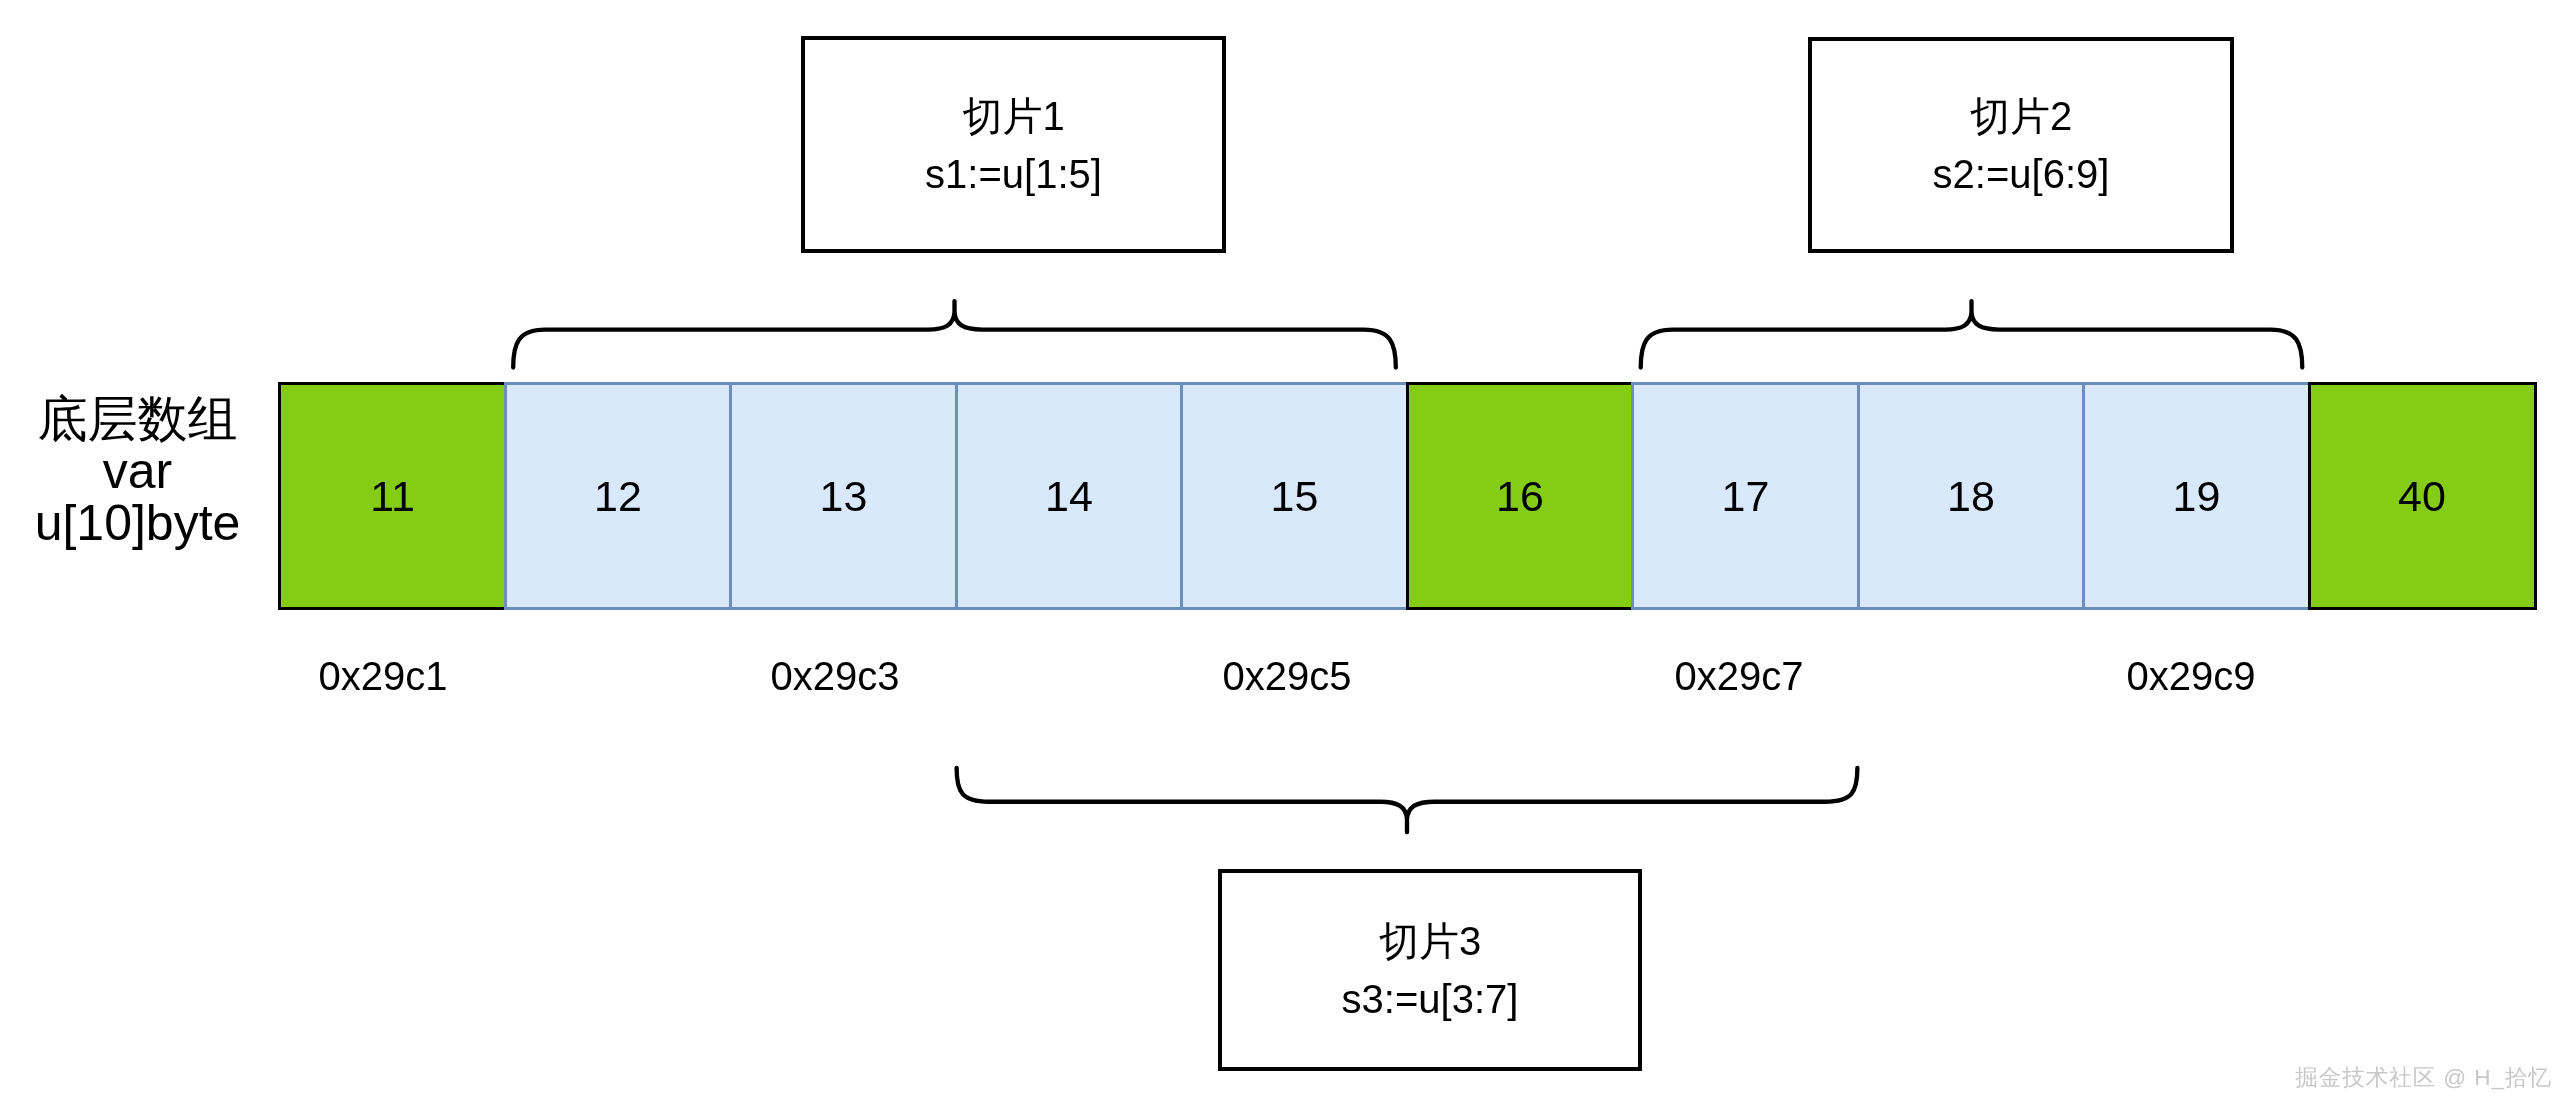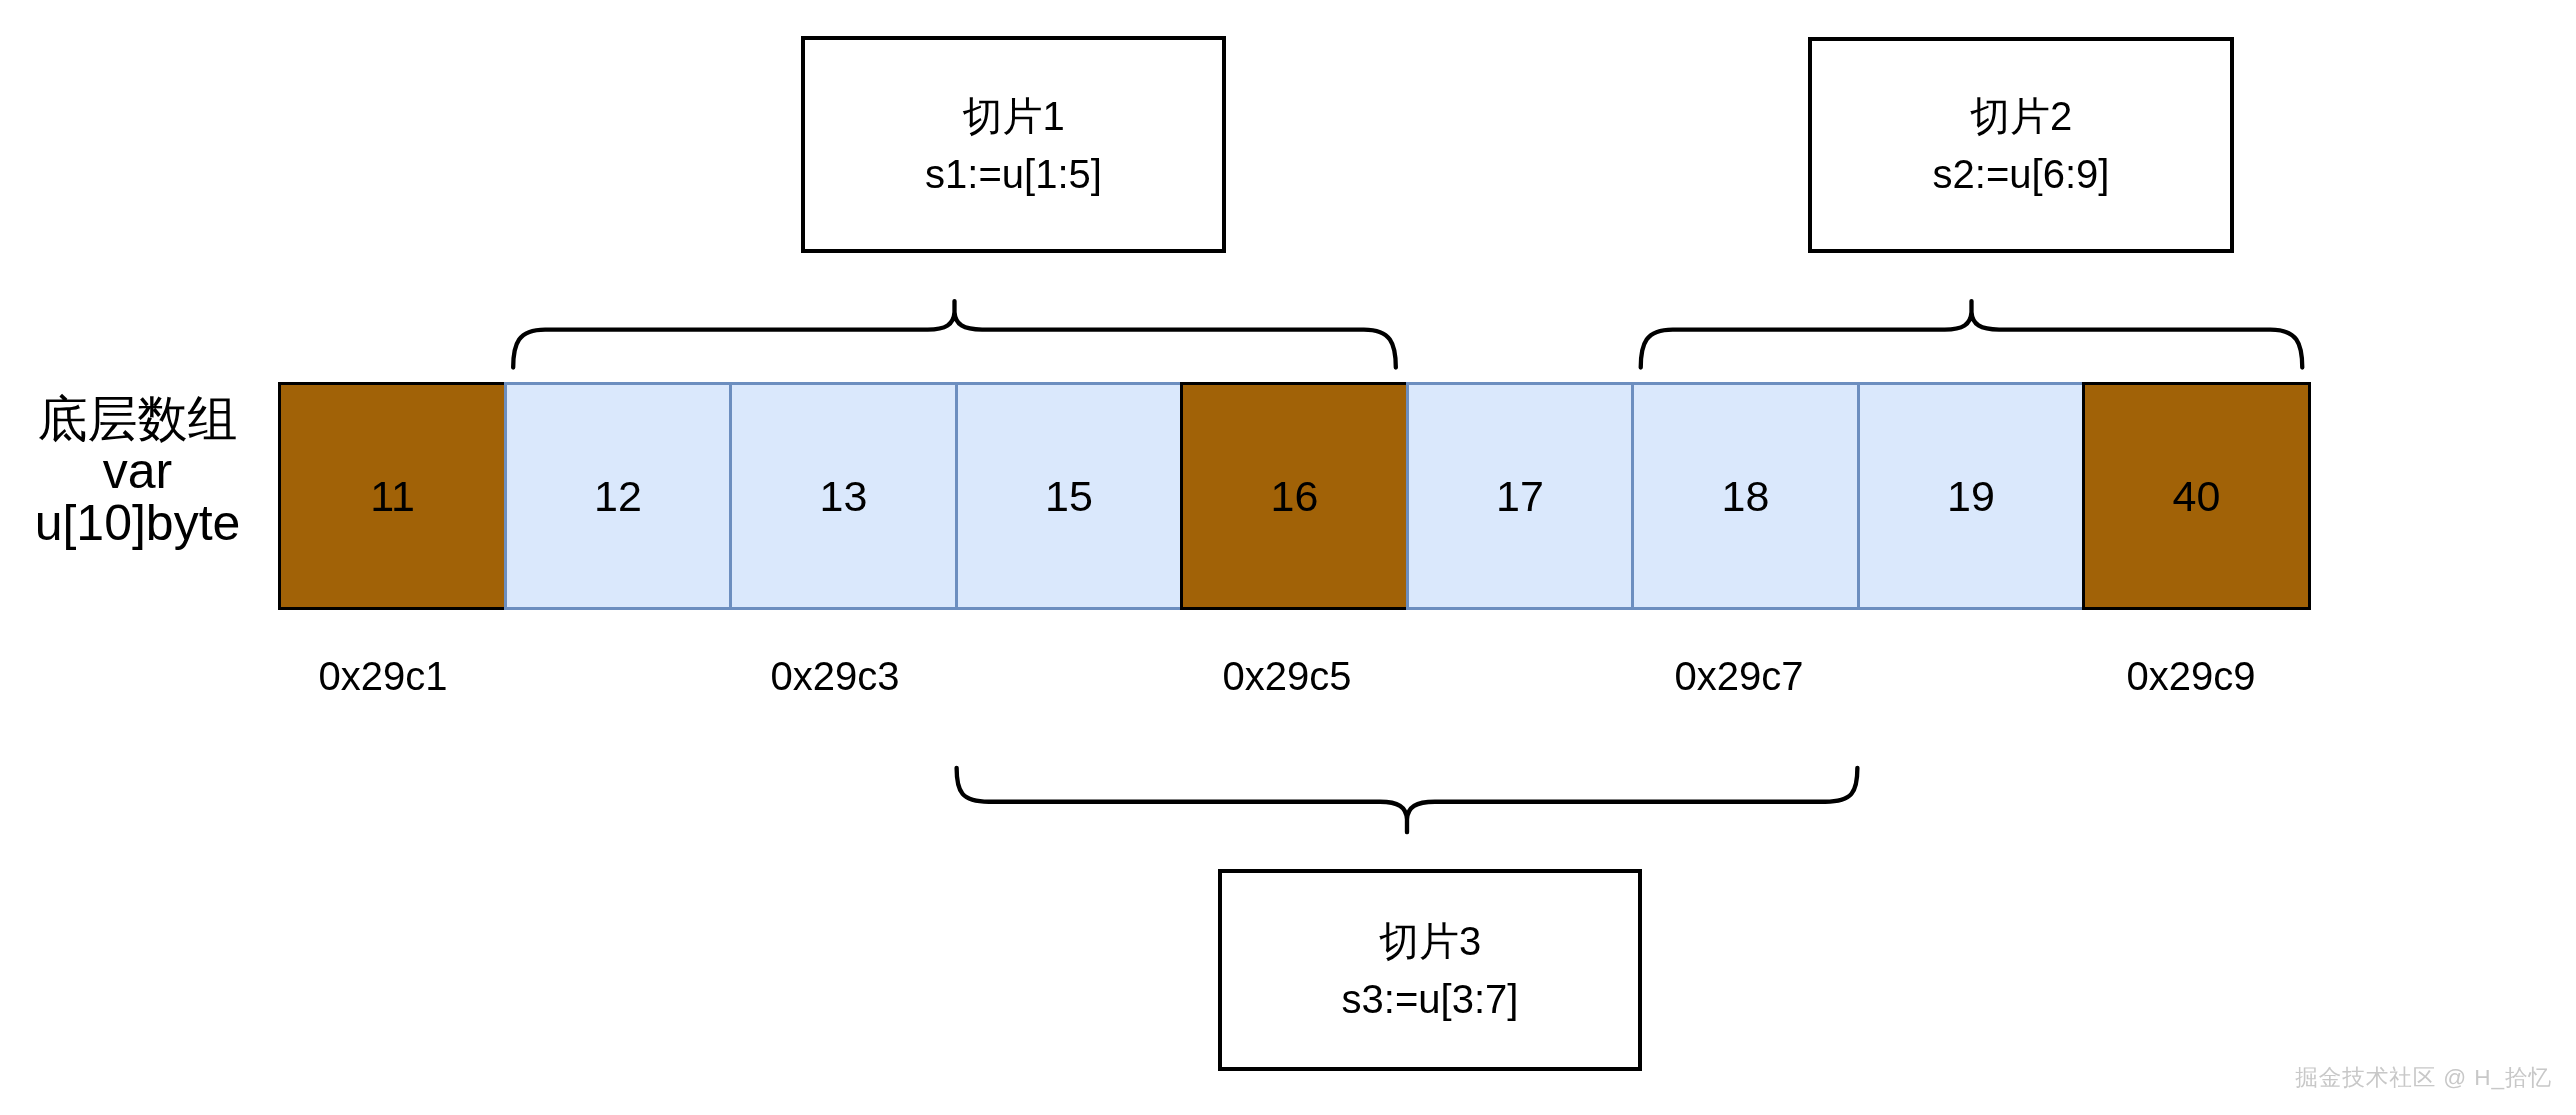--- a/index.html
+++ b/index.html
@@ -53,21 +53,21 @@
     position: absolute;
     left: 278px;
     top: 382px;
     display: flex;
   }
   .cell {
     box-sizing: border-box;
     width: 229px;
     height: 228px;
     border: 3.5px solid var(--line);
-    background: #a16207;
+    background: #84cc16;
     margin-left: -3.5px;
     display: flex;
     align-items: center;
     justify-content: center;
     font-size: 43px;
     position: relative;
   }
   .cell:first-child { margin-left: 0; }
   .cell.slice {
     background: var(--slice-fill);
@@ -136,20 +136,21 @@
   <div id="array-label">
     <div>底层数组</div>
     <div>var</div>
     <div>u[10]byte</div>
   </div>
 
   <div id="array-row">
     <div class="cell">11</div>
     <div class="cell slice">12</div>
     <div class="cell slice">13</div>
+    <div class="cell slice">14</div>
     <div class="cell slice">15</div>
     <div class="cell">16</div>
     <div class="cell slice">17</div>
     <div class="cell slice">18</div>
     <div class="cell slice">19</div>
     <div class="cell">40</div>
   </div>
 
   <div id="address-row">
     <div class="address">0x29c1</div>

